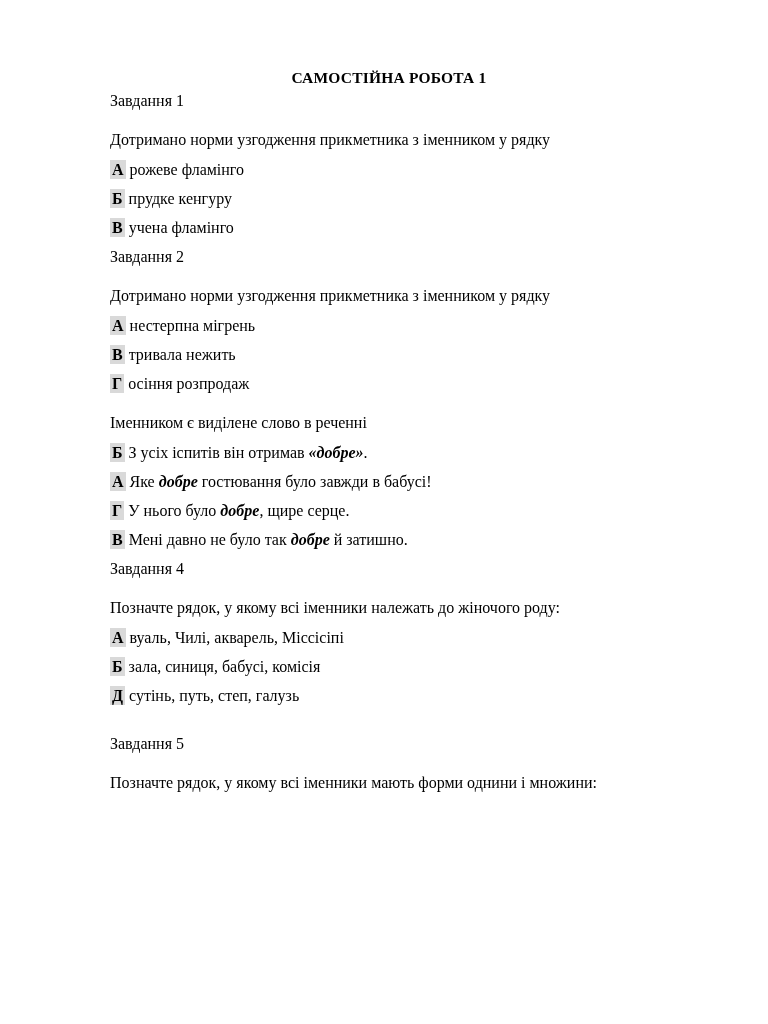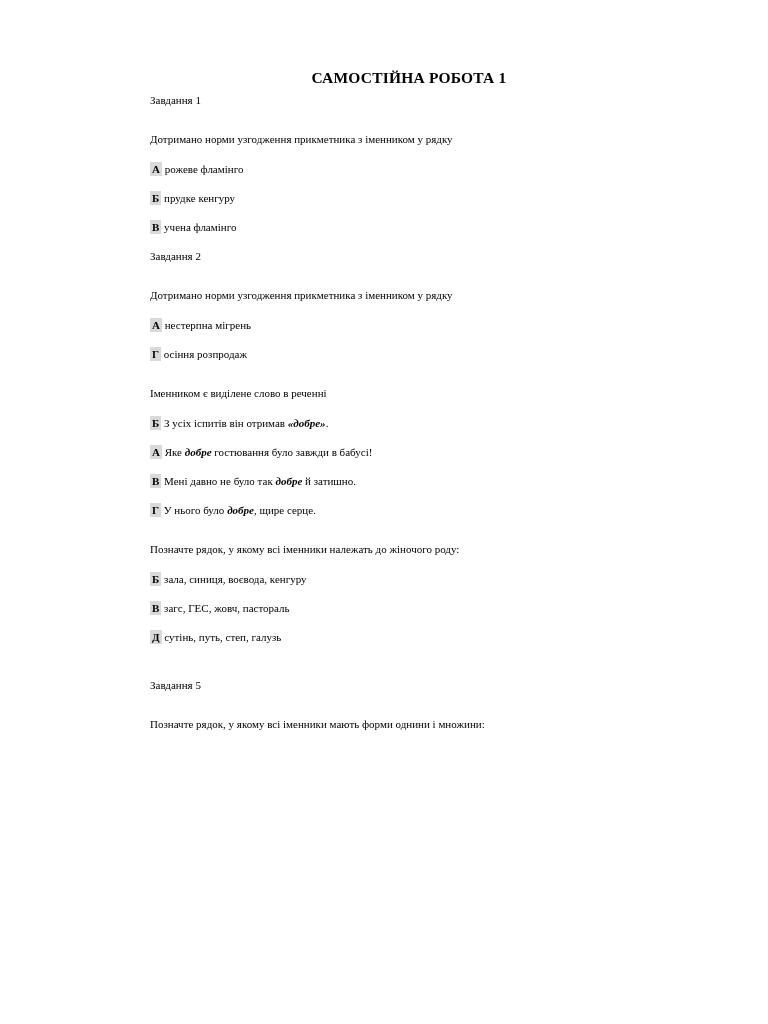--- a/index.html
+++ b/index.html
@@ -16,33 +16,32 @@
   }
   .page {
     width: 768px;
     height: 1024px;
     background: var(--page-bg, #ffffff);
     box-sizing: border-box;
   }
   .content {
     padding: 68px 100px 0 110px;
     box-sizing: border-box;
-    margin-left: 40px;
   }
   .doc-title {
     margin: 0 0 3px 0;
     font-size: 15.5px;
     line-height: 20px;
     font-weight: 700;
     text-align: center;
     letter-spacing: 0.2px;
   }
   .content p {
     margin: 0 0 10px 0;
-    font-size: 11px;
+    font-size: 16px;
     line-height: 19px;
   }
   .task-label {
     font-weight: 400;
   }
   .task-question {
     font-weight: 400;
     margin-top: 20px !important;
     margin-bottom: 11px !important;
   }
@@ -71,33 +70,35 @@
           <p class="task-label">Завдання 1</p>
           <p class="task-question">Дотримано норми узгодження прикметника з іменником у рядку</p>
           <p class="option"><span class="option-letter">А</span> <span>рожеве фламінго</span></p>
           <p class="option"><span class="option-letter">Б</span> <span>прудке кенгуру</span></p>
           <p class="option"><span class="option-letter">В</span> <span>учена фламінго</span></p>
         </section>
         <section class="task">
           <p class="task-label">Завдання 2</p>
           <p class="task-question">Дотримано норми узгодження прикметника з іменником у рядку</p>
           <p class="option"><span class="option-letter">А</span> <span>нестерпна мігрень</span></p>
+          <p class="option"><span class="option-letter">В</span> <span>тривала нежить</span></p>
           <p class="option"><span class="option-letter">Г</span> <span>осіння розпродаж</span></p>
         </section>
         <section class="task">
           <p class="task-question">Іменником є виділене слово в реченні</p>
           <p class="option"><span class="option-letter">Б</span> <span>З усіх іспитів він отримав </span><span class="emphasis">«добре»</span><span>.</span></p>
           <p class="option"><span class="option-letter">А</span> <span>Яке </span><span class="emphasis">добре</span><span> гостювання було завжди в бабусі!</span></p>
+          <p class="option"><span class="option-letter">Г</span> <span>У нього було </span><span class="emphasis">добре</span><span>, щире серце.</span></p>
           <p class="option"><span class="option-letter">В</span> <span>Мені давно не було так </span><span class="emphasis">добре</span><span> й затишно.</span></p>
-          <p class="option"><span class="option-letter">Г</span> <span>У нього було </span><span class="emphasis">добре</span><span>, щире серце.</span></p>
         </section>
         <section class="task">
+          <p class="task-label">Завдання 4</p>
           <p class="task-question">Позначте рядок, у якому всі іменники належать до жіночого роду:</p>
-          <p class="option"><span class="option-letter">Б</span> <span>зала, синиця, воєвода, кенгуру</span></p>
-          <p class="option"><span class="option-letter">В</span> <span>загс, ГЕС, жовч, пастораль</span></p>
+          <p class="option"><span class="option-letter">А</span> <span>вуаль, Чилі, акварель, Міссісіпі</span></p>
+          <p class="option"><span class="option-letter">Б</span> <span>зала, синиця, бабусі, комісія</span></p>
           <p class="option"><span class="option-letter">Д</span> <span>сутінь, путь, степ, галузь</span></p>
         </section>
         <section class="task">
           <p class="task-label">Завдання 5</p>
           <p class="task-question">Позначте рядок, у якому всі іменники мають форми однини і множини:</p>
         </section>
       </div>
   </div>
 </div>
 

